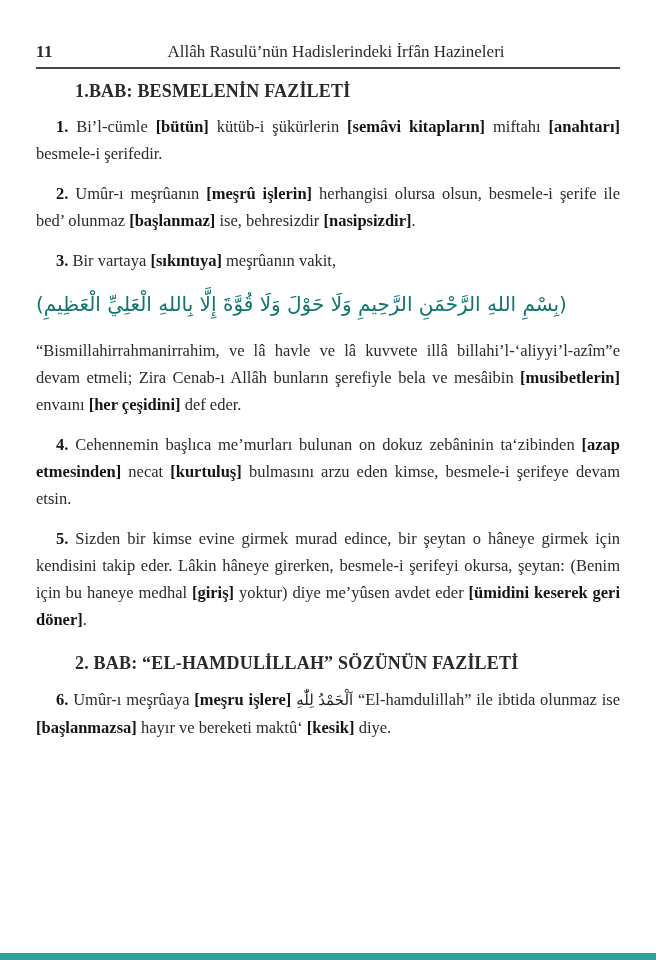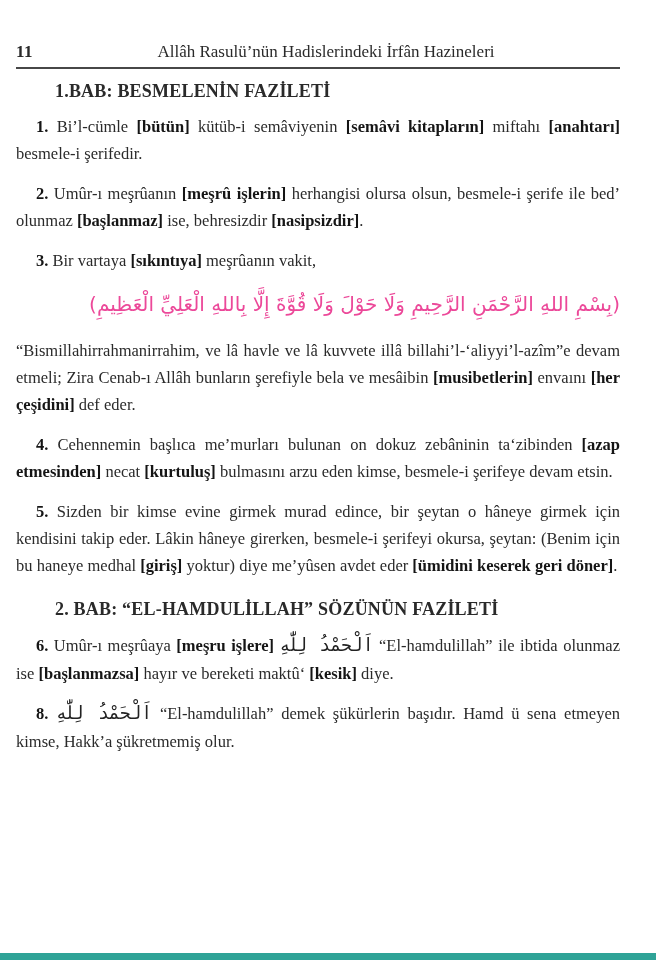--- a/index.html
+++ b/index.html
@@ -4,21 +4,21 @@
 <style>
   html, body { margin:0; padding:0; }
   body {
     width:656px; height:960px;
     background:#ffffff;
     font-family:"Liberation Serif", serif;
     color:#2a2a2a;
     position:relative;
     overflow:hidden;
   }
-  .page { padding:42px 36px 0 16px; }
+  .page { padding:42px 36px 0 36px; }
 
   .header {
     display:flex;
     align-items:baseline;
     border-bottom:2px solid #474747;
     padding-bottom:5px;
   }
   .page-num {
     font-weight:bold;
     font-size:17px;
@@ -46,30 +46,30 @@
     line-height:27px;
     text-align:justify;
     margin:0 0 13px 0;
     text-indent:20px;
   }
   p.para.no-indent { text-indent:0; }
   p.para b { color:#151515; }
 
   .arabic-line {
     direction:rtl;
-    text-align:right;
+    text-align:left;
     font-size:20px;
     line-height:34px;
     margin:2px 0 16px 0;
     font-family:"DejaVu Sans", sans-serif;
-    color:#ec4899;
+    color:#0f766e;
   }
   .ar {
-    font-family:Liberation Mono, monospace;
-    font-size:18px;
+    font-family:Liberation Serif, serif;
+    font-size:15px;
     color:#222;
   }
 
   .progress-bar {
     position:absolute;
     left:0; bottom:0;
     width:100%; height:7px;
   }
 </style>
 </head>
@@ -77,30 +77,29 @@
 
 <div class="page">
 
   <div class="header">
     <span class="page-num">11</span>
     <span class="header-title">Allâh Rasulü’nün Hadislerindeki İrfân Hazineleri</span>
   </div>
 
   <div class="bab-heading">1.BAB: BESMELENİN FAZİLETİ</div>
 
-  <p class="para"><b>1.</b><span> Bi’l-cümle </span><b>[bütün]</b><span> kütüb-i semâviyenin </span><b>[semâvi kitapların]</b><span> miftahı </span><b>[anahtarı]</b><span> besmele-i şerifedir.</span></p>
+  <p class="para"><b>1.</b><span> Bi’l-cümle </span><b>[bütün]</b><span> kütüb-i şükürlerin </span><b>[semâvi kitapların]</b><span> miftahı </span><b>[anahtarı]</b><span> besmele-i şerifedir.</span></p>
   <p class="para"><b>2.</b><span> Umûr-ı meşrûanın </span><b>[meşrû işlerin]</b><span> herhangisi olursa olsun, besmele-i şerife ile bed’ olunmaz </span><b>[başlanmaz]</b><span> ise, behresizdir </span><b>[nasipsizdir]</b><span>.</span></p>
   <p class="para"><b>3.</b><span> Bir vartaya </span><b>[sıkıntıya]</b><span> meşrûanın vakit,</span></p>
 
   <p class="arabic-line" dir="rtl">(بِسْمِ اللهِ الرَّحْمَنِ الرَّحِيمِ وَلَا حَوْلَ وَلَا قُوَّةَ إِلَّا بِاللهِ الْعَلِيِّ الْعَظِيمِ)</p>
 
   <p class="para no-indent"><span>“Bismillahirrahmanirrahim, ve lâ havle ve lâ kuvvete illâ billahi’l-‘aliyyi’l-azîm”e devam etmeli; Zira Cenab-ı Allâh bunların şerefiyle bela ve mesâibin </span><b>[musibetlerin]</b><span> envaını </span><b>[her çeşidini]</b><span> def eder.</span></p>
   <p class="para"><b>4.</b><span> Cehennemin başlıca me’murları bulunan on dokuz zebâninin ta‘zibinden </span><b>[azap etmesinden]</b><span> necat </span><b>[kurtuluş]</b><span> bulmasını arzu eden kimse, besmele-i şerifeye devam etsin.</span></p>
   <p class="para"><b>5.</b><span> Sizden bir kimse evine girmek murad edince, bir şeytan o hâneye girmek için kendisini takip eder. Lâkin hâneye girerken, besmele-i şerifeyi okursa, şeytan: (Benim için bu haneye medhal </span><b>[giriş]</b><span> yoktur) diye me’yûsen avdet eder </span><b>[ümidini keserek geri döner]</b><span>.</span></p>
 
   <div class="bab-heading second">2. BAB: “EL-HAMDULİLLAH” SÖZÜNÜN FAZİLETİ</div>
 
   <p class="para"><b>6.</b><span> Umûr-ı meşrûaya </span><b>[meşru işlere]</b><span> </span><span class="ar" dir="rtl">اَلْحَمْدُ لِلّٰهِ</span><span> “El-hamdulillah” ile ibtida olunmaz ise </span><b>[başlanmazsa]</b><span> hayır ve bereketi maktû‘ </span><b>[kesik]</b><span> diye.</span></p>
-  <p class="para"><b>8.</b><span> </span><span class="ar" dir="rtl">اَلْحَمْدُ لِلّٰهِ</span><span> “El-hamdulillah” demek şükürlerin başıdır. Hamd ü sena etmeyen kimse, Hakk’a şükretmemiş olur.</span></p>
 
 </div>
 
 <div class="progress-bar" style="background: rgb(47, 163, 151);"></div>
 
 </body></html>

